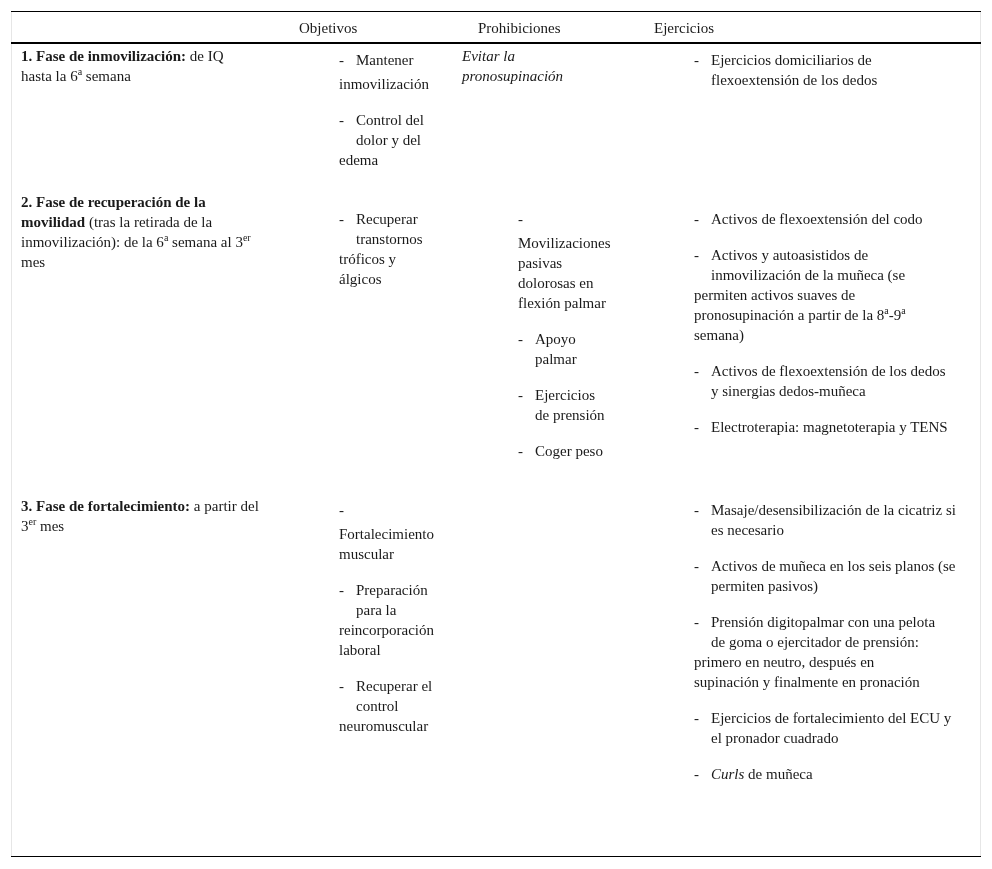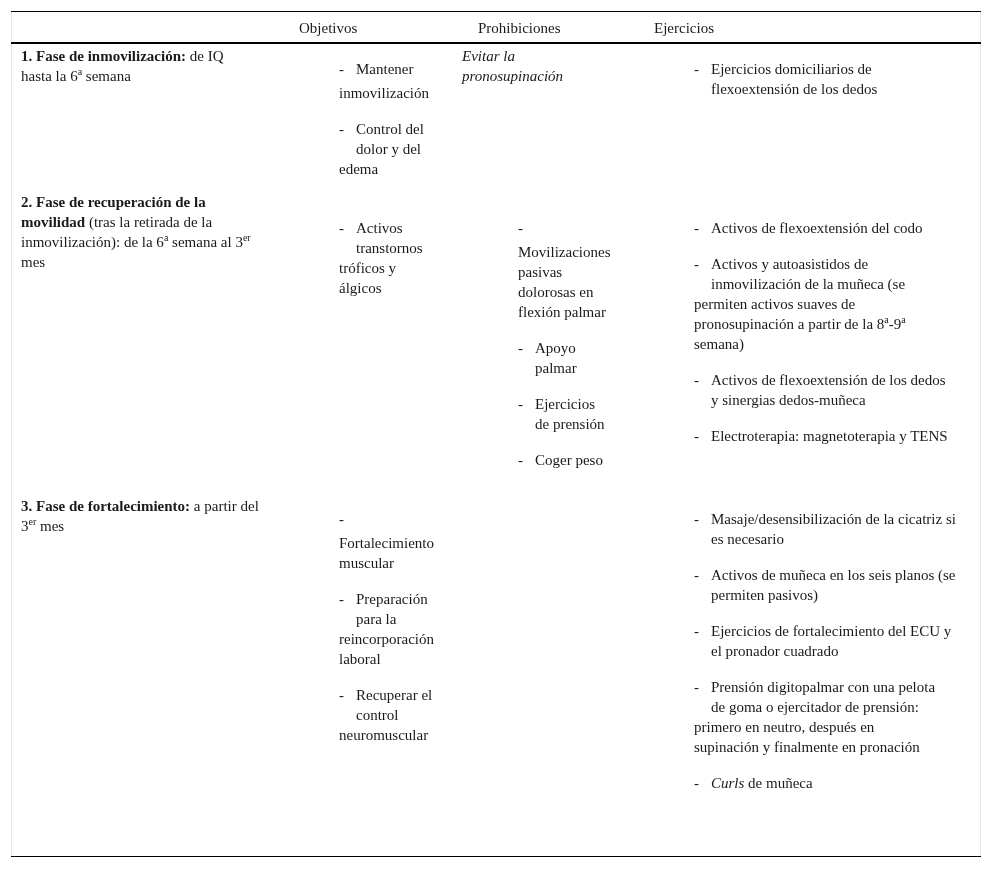--- a/index.html
+++ b/index.html
@@ -25,21 +25,21 @@
     .cell { position: absolute; line-height: 20px; }
     .phase { left: 21px; width: 240px; }
     .phase b { font-weight: bold; }
     sup { font-size: 10px; line-height: 0; vertical-align: 6px; }
 
     .obj-col { left: 339px; width: 112px; }
     .pro-col { left: 462px; width: 120px; font-style: italic; }
     .eje-col { left: 694px; width: 262px; }
     .pro-list { left: 518px; width: 110px; }
 
-    .item { margin: 13px 0 16px 0; }
+    .item { margin: 4px 0 16px 0; }
     .item .dash { display: inline-block; width: 17px; }
     .item.hang { padding-left: 17px; text-indent: -17px; }
     .item.hang .dash { width: 17px; text-indent: 0; }
     i { font-style: italic; }
   </style>
 </head>
 <body>
 
 <div class="table-wrap"></div>
 <div class="rule-top"></div>
@@ -65,21 +65,21 @@
 <div class="cell pro-col" style="top:46px;">Evitar la pronosupinación</div>
 <div class="cell eje-col" style="top:46px;">
   <div class="item hang"><span class="dash">-</span><span>Ejercicios domiciliarios de flexoextensión de los dedos</span></div>
 </div>
 
 <div class="cell phase" style="top:192px;">
   <b>2. Fase de recuperación de la movilidad</b><span><span> (tras la retirada de la inmovilización): de la 6</span><sup>a</sup><span> semana al 3</span><sup>er</sup><span> mes</span></span>
 </div>
 <div class="cell obj-col" style="top:205px;">
   <div class="item">
-    <span class="dash">-</span><span>Activos</span><br><span style="padding-left:17px;">transtornos</span><br><span>tróficos y</span><br><span>álgicos</span>
+    <span class="dash">-</span><span>Recuperar</span><br><span style="padding-left:17px;">transtornos</span><br><span>tróficos y</span><br><span>álgicos</span>
   </div>
 </div>
 <div class="cell pro-list" style="top:205px;">
   <div class="item">
     <span class="dash">-</span><br><span style="display:inline-block;margin-top:4px;">Movilizaciones<br>pasivas<br>dolorosas en<br>flexión palmar</span>
   </div>
   <div class="item hang"><span class="dash">-</span><span>Apoyo<br>palmar</span></div>
   <div class="item hang"><span class="dash">-</span><span>Ejercicios<br>de prensión</span></div>
   <div class="item hang"><span class="dash">-</span><span>Coger peso</span></div>
 </div>
@@ -102,18 +102,18 @@
   <div class="item">
     <span class="dash">-</span><span>Preparación</span><br><span style="padding-left:17px;">para la</span><br><span>reincorporación</span><br><span>laboral</span>
   </div>
   <div class="item">
     <span class="dash">-</span><span>Recuperar el</span><br><span style="padding-left:17px;">control</span><br><span>neuromuscular</span>
   </div>
 </div>
 <div class="cell eje-col" style="top:496px;">
   <div class="item hang"><span class="dash">-</span><span>Masaje/desensibilización de la cicatriz si es necesario</span></div>
   <div class="item hang"><span class="dash">-</span><span>Activos de muñeca en los seis planos (se permiten pasivos)</span></div>
-  <div class="item hang"><span class="dash">-</span><span>Ejercicios de fortalecimiento del ECU y el pronador cuadrado</span></div>
   <div class="item">
     <span class="dash">-</span><span>Prensión digitopalmar con una pelota</span><br><span style="padding-left:17px;">de goma o ejercitador de prensión:</span><br><span>primero en neutro, después en</span><br><span>supinación y finalmente en pronación</span>
   </div>
+  <div class="item hang"><span class="dash">-</span><span>Ejercicios de fortalecimiento del ECU y el pronador cuadrado</span></div>
   <div class="item hang"><span class="dash">-</span><i>Curls</i><span> de muñeca</span></div>
 </div>
 
 </body></html>

